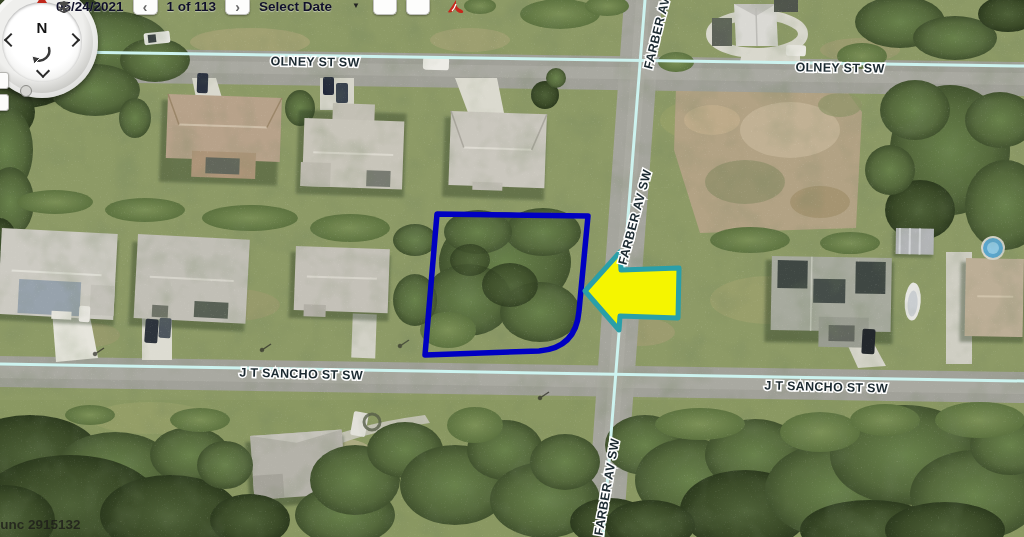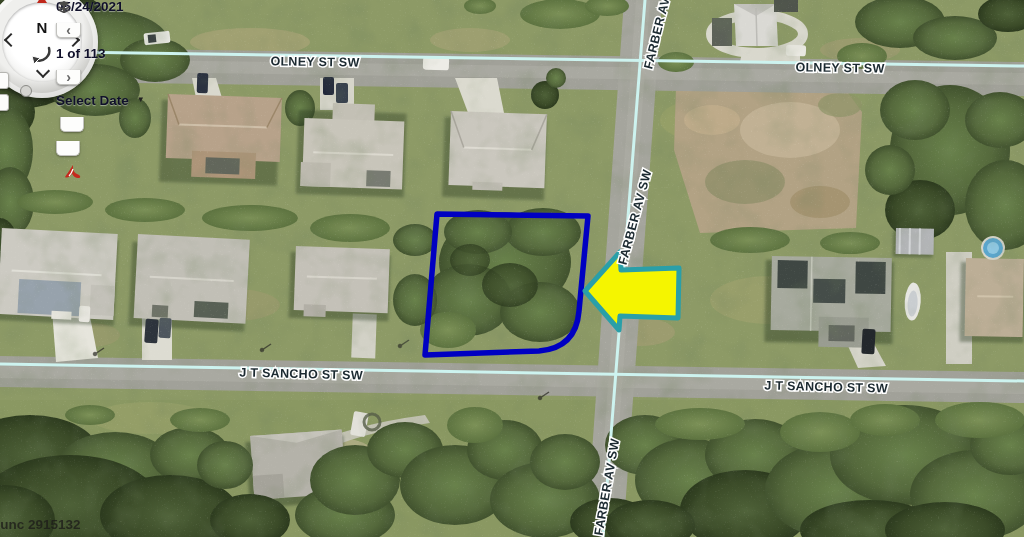--- a/index.html
+++ b/index.html
@@ -7,28 +7,28 @@
         font-family:"Liberation Sans",sans-serif;background:#8d9a66;}
   #page svg{position:absolute;left:0;top:0;}
 
   
   .stlab{font-family:"Liberation Sans",sans-serif;font-weight:700;font-size:12.5px;
          fill:#1c2a31;stroke:#ffffff;stroke-width:3px;paint-order:stroke;
          letter-spacing:.3px;}
 
   
   .toolbar{position:absolute;left:56px;top:0;display:flex;align-items:flex-start;
-           gap:9px;z-index:6;flex-direction:column;}
+           gap:9px;z-index:6;}
   .tb-text{font-size:13.5px;font-weight:700;color:#10102a;line-height:14px;
            text-shadow:0 1px 1px rgba(255,255,255,.45);white-space:nowrap;}
   .tb-btn{width:25px;height:15px;background:#fdfdfc;border:1px solid #c2c2be;border-top:none;
           border-radius:0 0 5px 5px;box-shadow:0 1px 2px rgba(0,0,0,.35);
           display:flex;align-items:center;justify-content:center;padding:0;cursor:pointer;}
   .tb-btn span{font-size:14px;font-weight:700;color:#666;line-height:10px;}
-  .tb-select{display:flex;align-items:flex-start;gap:8px;cursor:pointer;}
+  .tb-select{display:flex;align-items:flex-start;gap:20px;cursor:pointer;}
   .caret{font-size:8px;color:#222;line-height:12px;}
   .pdf-wrap{width:18px;height:14px;position:relative;cursor:pointer;}
 
   
   .compass{position:absolute;left:-14px;top:-14px;width:112px;height:112px;z-index:5;}
   .c-ring{position:absolute;inset:0;border-radius:50%;
           background:radial-gradient(circle at 45% 40%,#efefed 0 52%,#c4c4c0 72%,#8e8e8a 100%);
           box-shadow:0 3px 6px rgba(0,0,0,.5),inset 0 0 0 5px rgba(255,255,255,.5);}
   .c-inner{position:absolute;inset:16px;border-radius:50%;
            background:radial-gradient(circle at 50% 42%,#ffffff 0 55%,#dededa 100%);

